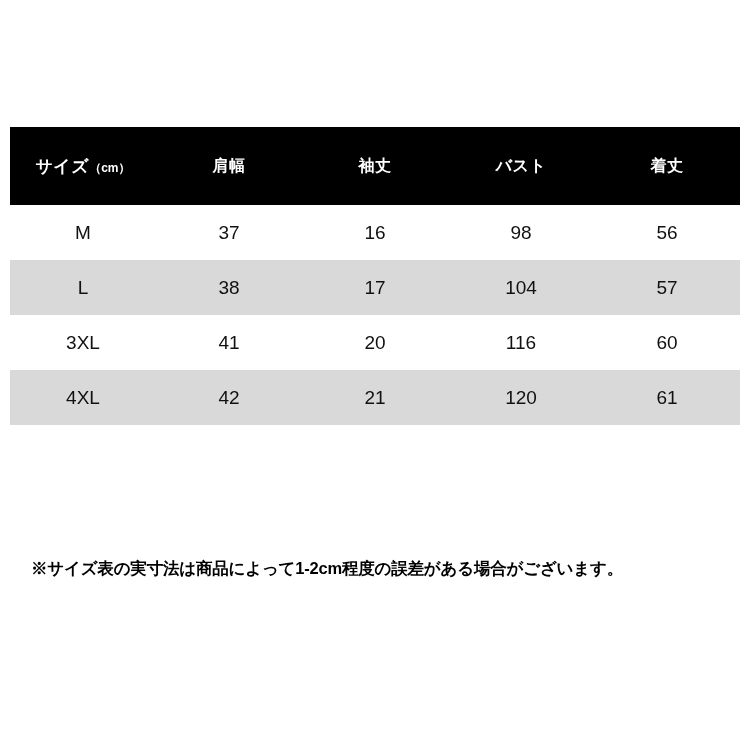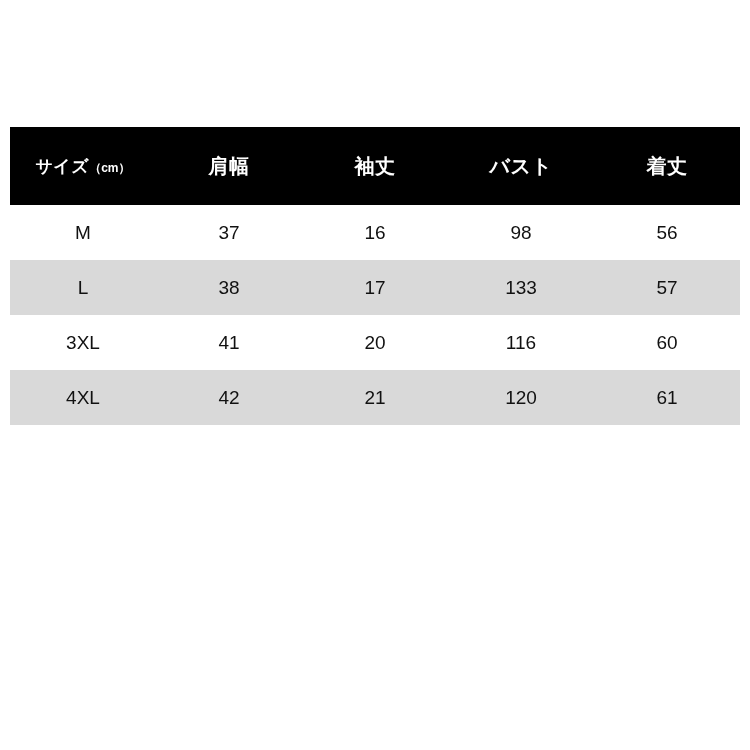--- a/index.html
+++ b/index.html
@@ -36,21 +36,21 @@
     vertical-align: middle;
     font-size: 19px;
     color: #111111;
     font-weight: normal;
   }
   table.size-table thead th {
     background: #000000;
     color: #ffffff;
     height: 76px;
     font-weight: bold;
-    font-size: 20px;
+    font-size: 16px;
     letter-spacing: 0.5px;
   }
   table.size-table thead th.first-col {
     font-size: 17px;
     margin-left: 25px;
   }
   table.size-table thead th .unit {
     font-size: 12px;
     letter-spacing: 0;
   }
@@ -99,35 +99,36 @@
           <td>M</td>
           <td>37</td>
           <td>16</td>
           <td>98</td>
           <td>56</td>
         </tr>
         <tr class="row-dark">
           <td>L</td>
           <td>38</td>
           <td>17</td>
-          <td>133</td>
+          <td>104</td>
           <td>57</td>
         </tr>
         <tr class="row-light">
           <td>3XL</td>
           <td>41</td>
           <td>20</td>
           <td>116</td>
           <td>60</td>
         </tr>
         <tr class="row-dark">
           <td>4XL</td>
           <td>42</td>
           <td>21</td>
           <td>120</td>
           <td>61</td>
         </tr>
       </tbody>
     </table>
   </div>
 
+  <div class="note">※サイズ表の実寸法は商品によって1-2cm程度の誤差がある場合がございます。</div>
 
 </div>
 
 </body></html>

